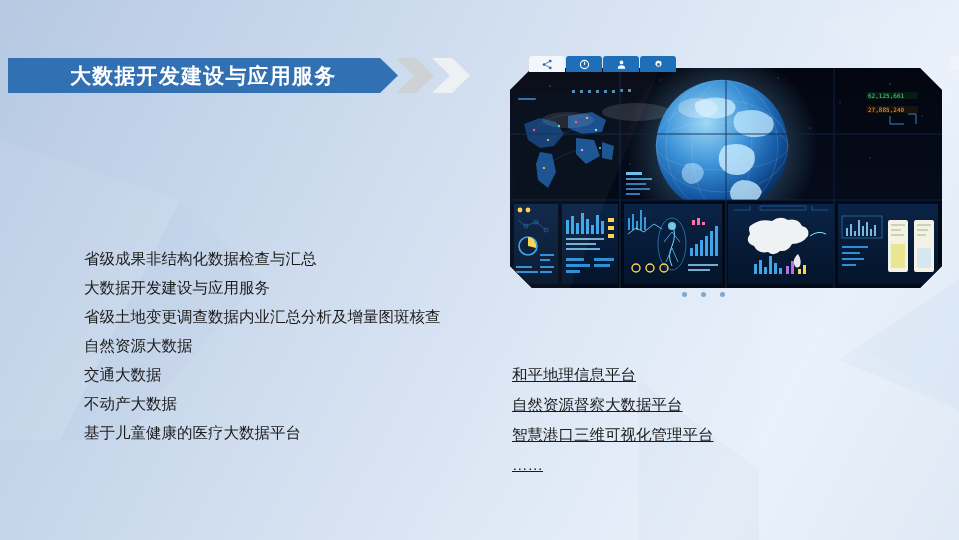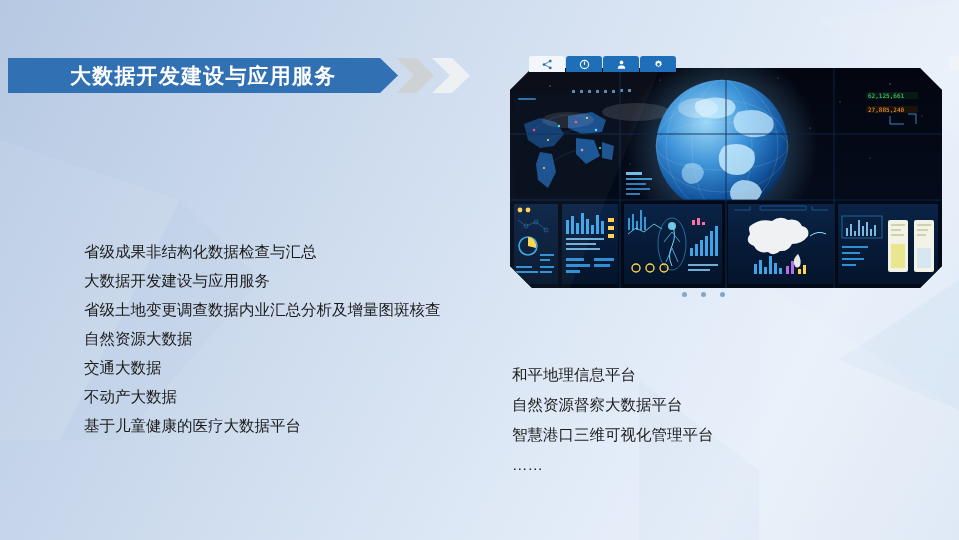--- a/index.html
+++ b/index.html
@@ -85,21 +85,21 @@
     line-height: 29px;
     text-indent: 32px;
     text-align: justify;
     text-justify: inter-ideograph;
   }
 
   
   #left-list {
     position: absolute;
     left: 84px;
-    top: 237px;
+    top: 244px;
     width: 400px;
   }
   #left-list .list-item {
     color: #1b1b1b;
     font-size: 15.5px;
     line-height: 29px;
     white-space: nowrap;
   }
 
   
@@ -107,20 +107,21 @@
     position: absolute;
     left: 512px;
     top: 360px;
     width: 360px;
   }
   #right-list .list-item {
     color: #1b1b1b;
     font-size: 15.5px;
     line-height: 30px;
     white-space: nowrap;
+    text-decoration: underline;
   }
 
   
   #photo-block {
     position: absolute;
     left: 504px;
     top: 56px;
     width: 447px;
     height: 248px;
   }

